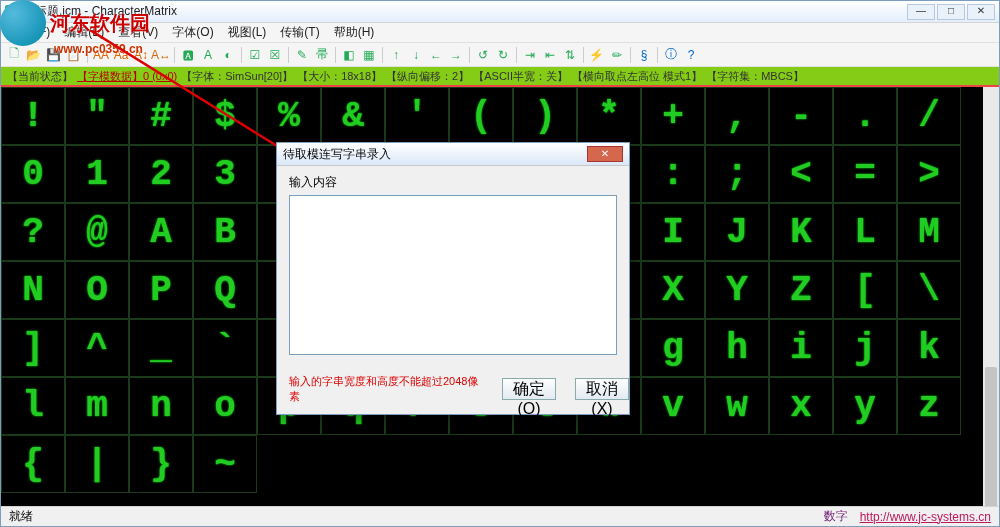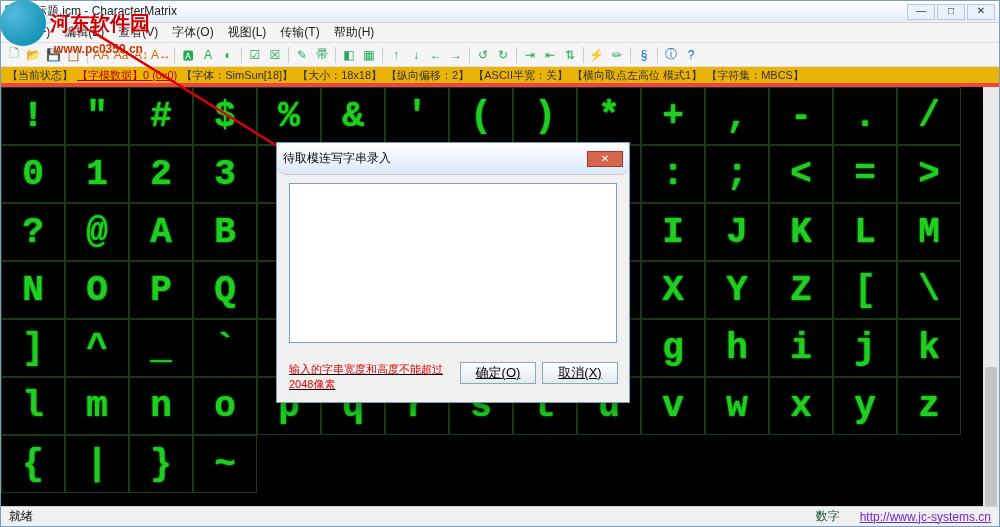--- a/index.html
+++ b/index.html
@@ -10,47 +10,47 @@
   .titlebar .title { flex: 1; color: #222; font-size: 12px; }
   .win-btns { display: flex; gap: 2px; }
   .win-btn { width: 28px; height: 16px; border: 1px solid #b8c7dd; background: #e9f1fb; font-size: 10px; line-height: 12px; text-align: center; color: #333; cursor: pointer; }
   .menubar { height: 20px; display: flex; align-items: center; padding: 0 4px; gap: 2px; background: #f5f5f5; border-bottom: 1px solid #e0e0e0; }
   .menubar .menu-item { padding: 1px 6px; font-size: 12px; color: #222; cursor: pointer; }
   .toolbar { height: 24px; display: flex; align-items: center; padding: 0 4px; gap: 2px; background: #f5f5f5; border-bottom: 1px solid #e0e0e0; }
   .tool-btn { width: 18px; height: 18px; display: flex; align-items: center; justify-content: center; cursor: pointer; font-size: 12px; color: #2a5; }
   .tool-btn.orange { color: #d60; }
   .tool-btn.blue { color: #06c; }
   .tool-sep { width: 1px; height: 16px; background: #ccc; margin: 0 2px; }
-  .optionsbar { height: 20px; display: flex; align-items: center; padding: 0 6px; gap: 4px; background: #eab308; border-bottom: 4px solid #ef4444; font-size: 11px; color: #333; }
+  .optionsbar { height: 20px; display: flex; align-items: center; padding: 0 6px; gap: 4px; background: #84cc16; border-bottom: 2px solid #ef4444; font-size: 11px; color: #333; }
   .optionsbar .opt-hl { color: #b00; text-decoration: underline; }
   .canvas-area { flex: 1; background: #000; overflow: auto; position: relative; }
   .char-grid { display: grid; grid-template-columns: repeat(15,64px); }
   .char-cell { width: 64px; height: 58px; border: 1px solid #1a3a1a; display: flex; align-items: center; justify-content: center; color: #2c2; font-size: 36px; font-weight: bold; font-family: "Courier New", monospace; text-shadow: 0 0 2px #0f0; }
   .statusbar { height: 20px; display: flex; align-items: center; padding: 8px 8px; background: #f0f0f0; border-top: 1px solid #d4d4d4; font-size: 12px; }
   .statusbar .sb-left { flex: 1; }
-  .statusbar .sb-right { color: #6d28d9; text-decoration: underline; cursor: pointer; margin-left: 20px; }
-  .statusbar .sb-plain { color: #14532d; }
+  .statusbar .sb-right { color: #be185d; text-decoration: underline; cursor: pointer; margin-left: 12px; }
+  .statusbar .sb-plain { color: #701a75; }
   
   .watermark { position: absolute; top: 0; left: 0; display: flex; align-items: center; z-index: 50; }
   .watermark .logo { width: 46px; height: 46px; border-radius: 23px; background: radial-gradient(circle at 30% 30%, #5bd, #08a); position: relative; }
   .watermark .txt { color: #c00; font-size: 20px; font-weight: bold; margin-left: 4px; text-shadow: 0 0 2px #fff; }
   .watermark .sub { position: absolute; top: 42px; left: 54px; color: #c30; font-size: 12px; font-weight: bold; text-shadow: 0 0 2px #fff; }
   
   .arrow-svg { position: absolute; top: 30px; left: 90px; z-index: 60; pointer-events: none; }
   
   .dialog { position: absolute; top: 142px; left: 276px; width: 354px; background: #f0f0f0; border: 1px solid #7b9ebd; box-shadow: 4px 4px 12px rgba(0,0,0,0.4); z-index: 70; }
-  .dialog .dtitle { height: 32px; background: linear-gradient(#fff,#dbe8f8); display: flex; align-items: center; padding: 11px 6px; border-bottom: 1px solid #c8c8c8; border-radius: 9px; }
+  .dialog .dtitle { height: 23px; background: linear-gradient(#fff,#dbe8f8); display: flex; align-items: center; padding: 11px 6px; border-bottom: 1px solid #c8c8c8; }
   .dialog .dtitle .dt-txt { flex: 1; font-size: 12px; }
   .dialog .dtitle .dclose { width: 36px; height: 16px; background: #d4674c; color: #fff; font-size: 10px; text-align: center; line-height: 14px; border: 1px solid #a33; cursor: pointer; }
   .dialog .dbody { padding: 8px 12px 10px 12px; }
   .dialog .dlabel { font-size: 12px; margin-bottom: 4px; }
   .dialog textarea { width: 100%; height: 160px; border: 1px solid #7b9ebd; resize: none; font-size: 12px; padding: 2px; background: #fff; }
-  .dialog .dfoot { display: flex; align-items: flex-start; padding: 6px 11px 10px 12px; text-decoration: underline; }
+  .dialog .dfoot { display: flex; align-items: center; padding: 6px 0 10px 12px; }
   .dialog .dnote { flex: 1; color: #d00; font-size: 11px; }
-  .dialog .dbtn { width: 76px; height: 22px; margin-left: 6px; border: 1px solid #8aa; background: linear-gradient(#fefefe,#e2eaf2); font-size: 13px; cursor: pointer; }
+  .dialog .dbtn { width: 54px; height: 22px; margin-left: 19px; border: 1px solid #8aa; background: linear-gradient(#fefefe,#e2eaf2); font-size: 16px; cursor: pointer; }
   
   .vsb { position: absolute; right: 0; top: 0; bottom: 0; width: 16px; background: #e9e9e9; }
   .vsb .thumb { position: absolute; left: 2px; right: 2px; top: 280px; height: 180px; background: #c4c4c4; border-radius: 2px; }
 </style>
 </head>
 <body>
 
 <div class="window">
 
   <div class="titlebar">
@@ -114,21 +114,21 @@
       <div class="tool-sep"></div>
       <div class="tool-btn blue">§</div>
       <div class="tool-sep"></div>
       <div class="tool-btn blue">ⓘ</div>
       <div class="tool-btn blue">?</div>
     </div>
 
   <div class="optionsbar">
     <span>【当前状态】</span>
     <span class="opt-hl">【字模数据】0 (0x0)</span>
-    <span>【字体：SimSun[18]】</span>
+    <span>【字体：SimSun[20]】</span>
     <span>【大小：18x18】</span>
     <span>【纵向偏移：2】</span>
     <span>【ASCII半宽：关】</span>
     <span>【横向取点左高位 模式1】</span>
     <span>【字符集：MBCS】</span>
   </div>
 
   <div class="canvas-area">
     <div class="char-grid" id="chargrid">
         <div class="char-cell">!</div>
@@ -263,20 +263,21 @@
     </defs>
   <line x1="0" y1="0" x2="250" y2="155" stroke="#d00" stroke-width="2.5" marker-end="url(#ah)"></line>
 </svg>
 
 <div class="dialog">
   <div class="dtitle">
     <span class="dt-txt">待取模连写字串录入</span>
     <div class="dclose">✕</div>
   </div>
   <div class="dbody">
+    <div class="dlabel">输入内容</div>
     <textarea style=""></textarea>
   </div>
   <div class="dfoot">
     <span class="dnote">输入的字串宽度和高度不能超过2048像素</span>
     <button class="dbtn">确定(O)</button>
     <button class="dbtn">取消(X)</button>
   </div>
 </div>
 
 </body></html>

